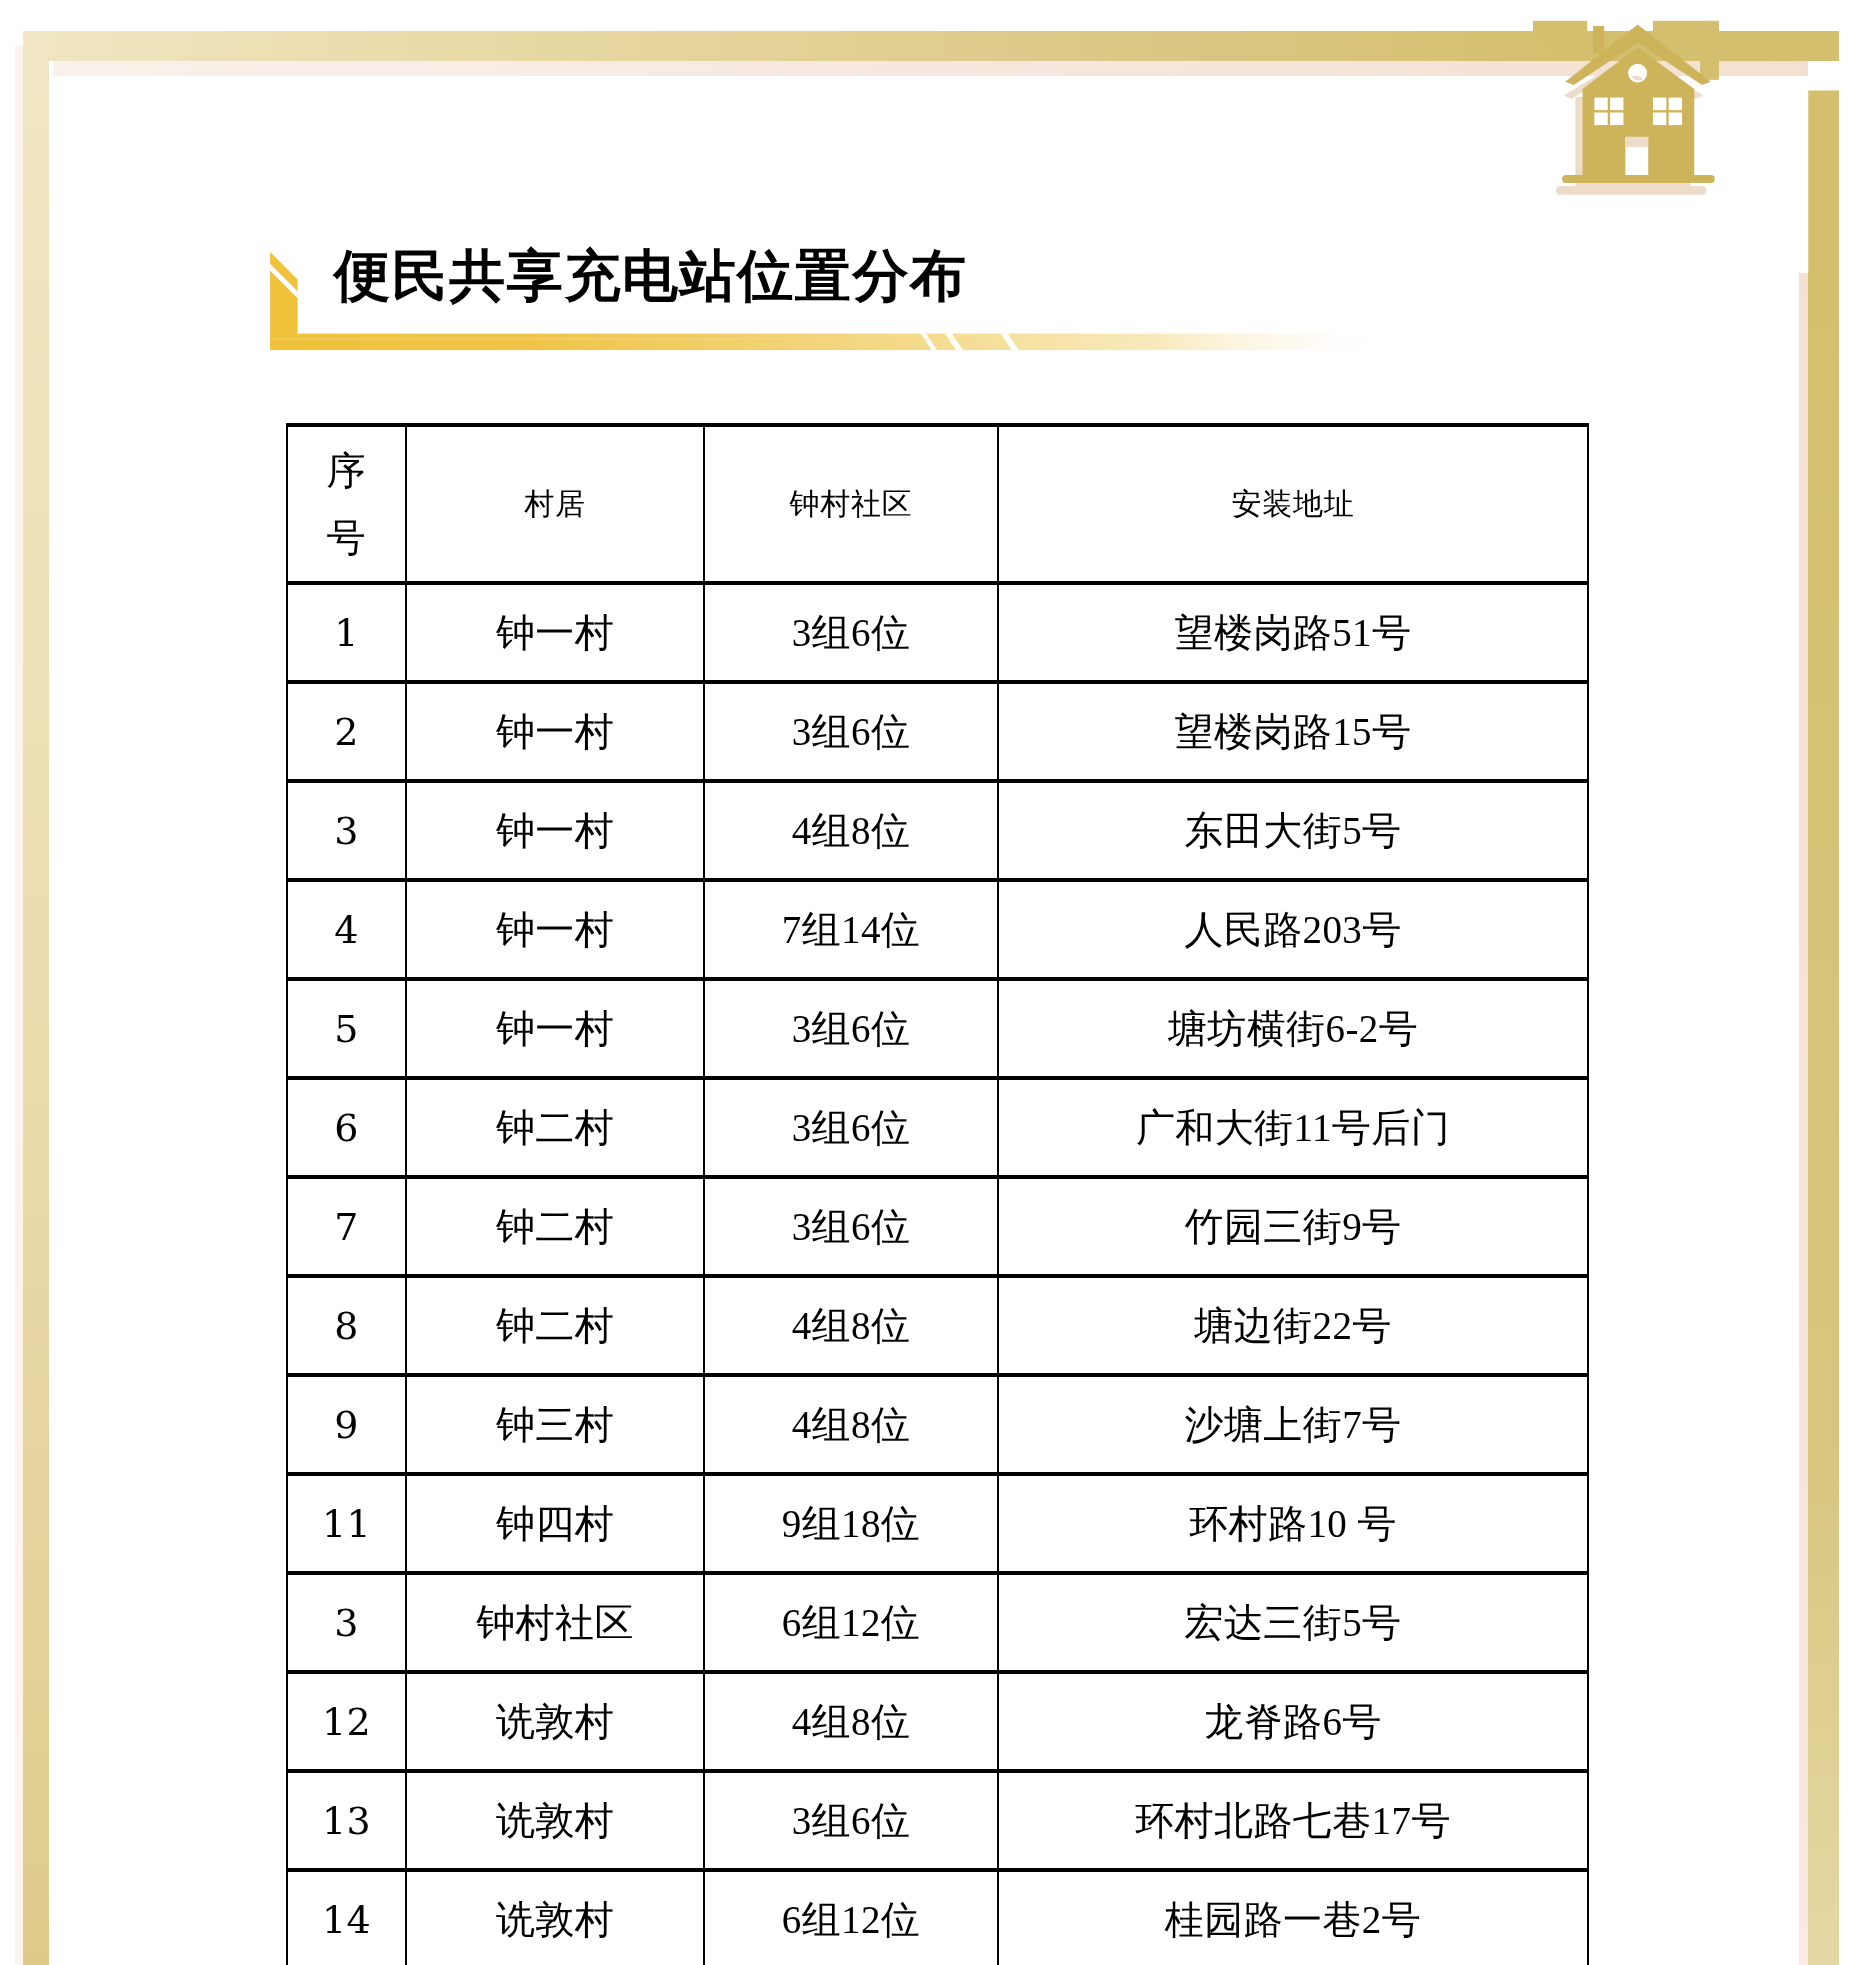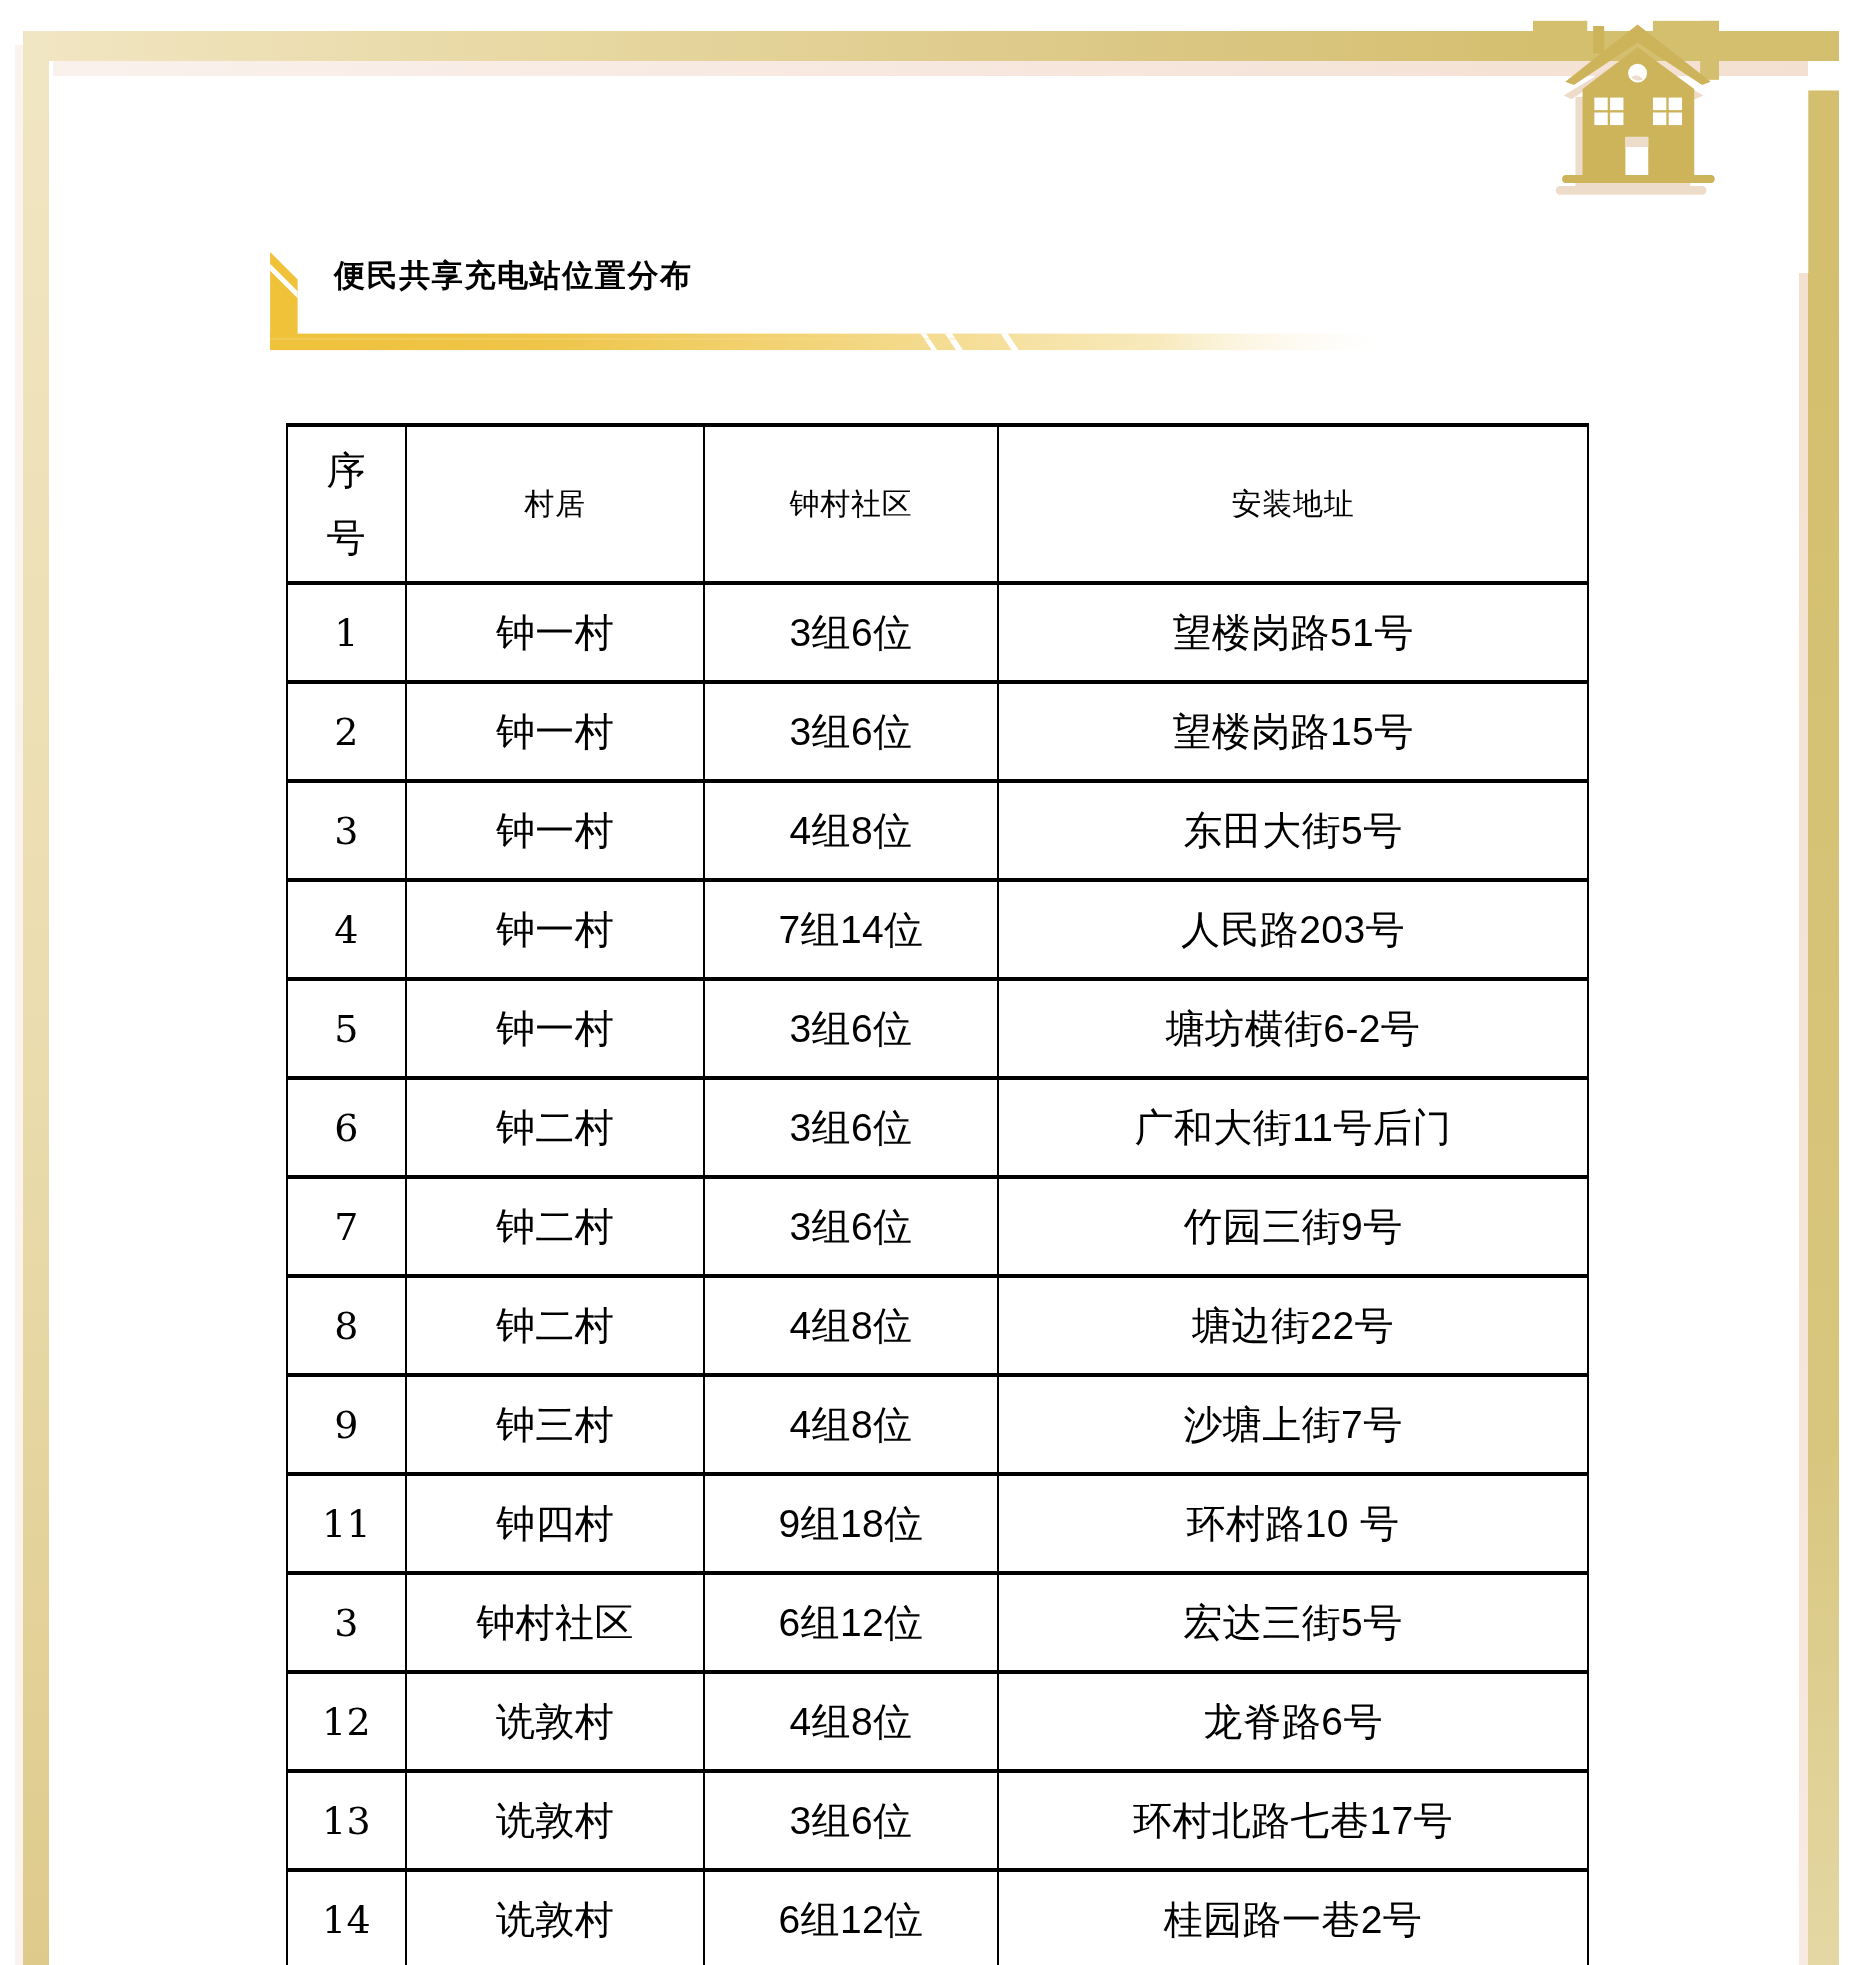--- a/index.html
+++ b/index.html
@@ -56,21 +56,21 @@
       left: 269px; top: 252px;
       width: 1140px; height: 102px;
     }
     .page-title {
       position: absolute;
       left: 334px; top: 242px;
       height: 67px;
       line-height: 67px;
       font-family: "DejaVu Sans", sans-serif;
       font-weight: bold;
-      font-size: 31px;
+      font-size: 56px;
       letter-spacing: 1.6px;
       color: #000;
       white-space: nowrap;
     }
 
     
     .table-wrap {
       position: absolute;
       left: 286px; top: 423px;
       width: 1302px;
@@ -106,21 +106,21 @@
     }
     table.stations th.th-idx {
       font-size: 39px;
       line-height: 67px;
       padding: 0 15.7px;
     }
     table.stations th.th-idx span { display: block; }
 
     table.stations td {
       font-size: 39px;
-      font-family: Liberation Sans, sans-serif;
+      font-family: Liberation Serif, serif;
       letter-spacing: 0.4px;
     }
     table.stations td.td-idx {
       font-family: "DejaVu Serif", "Liberation Serif", serif;
       font-size: 38px;
     }
   </style>
 </head>
 <body>
 

